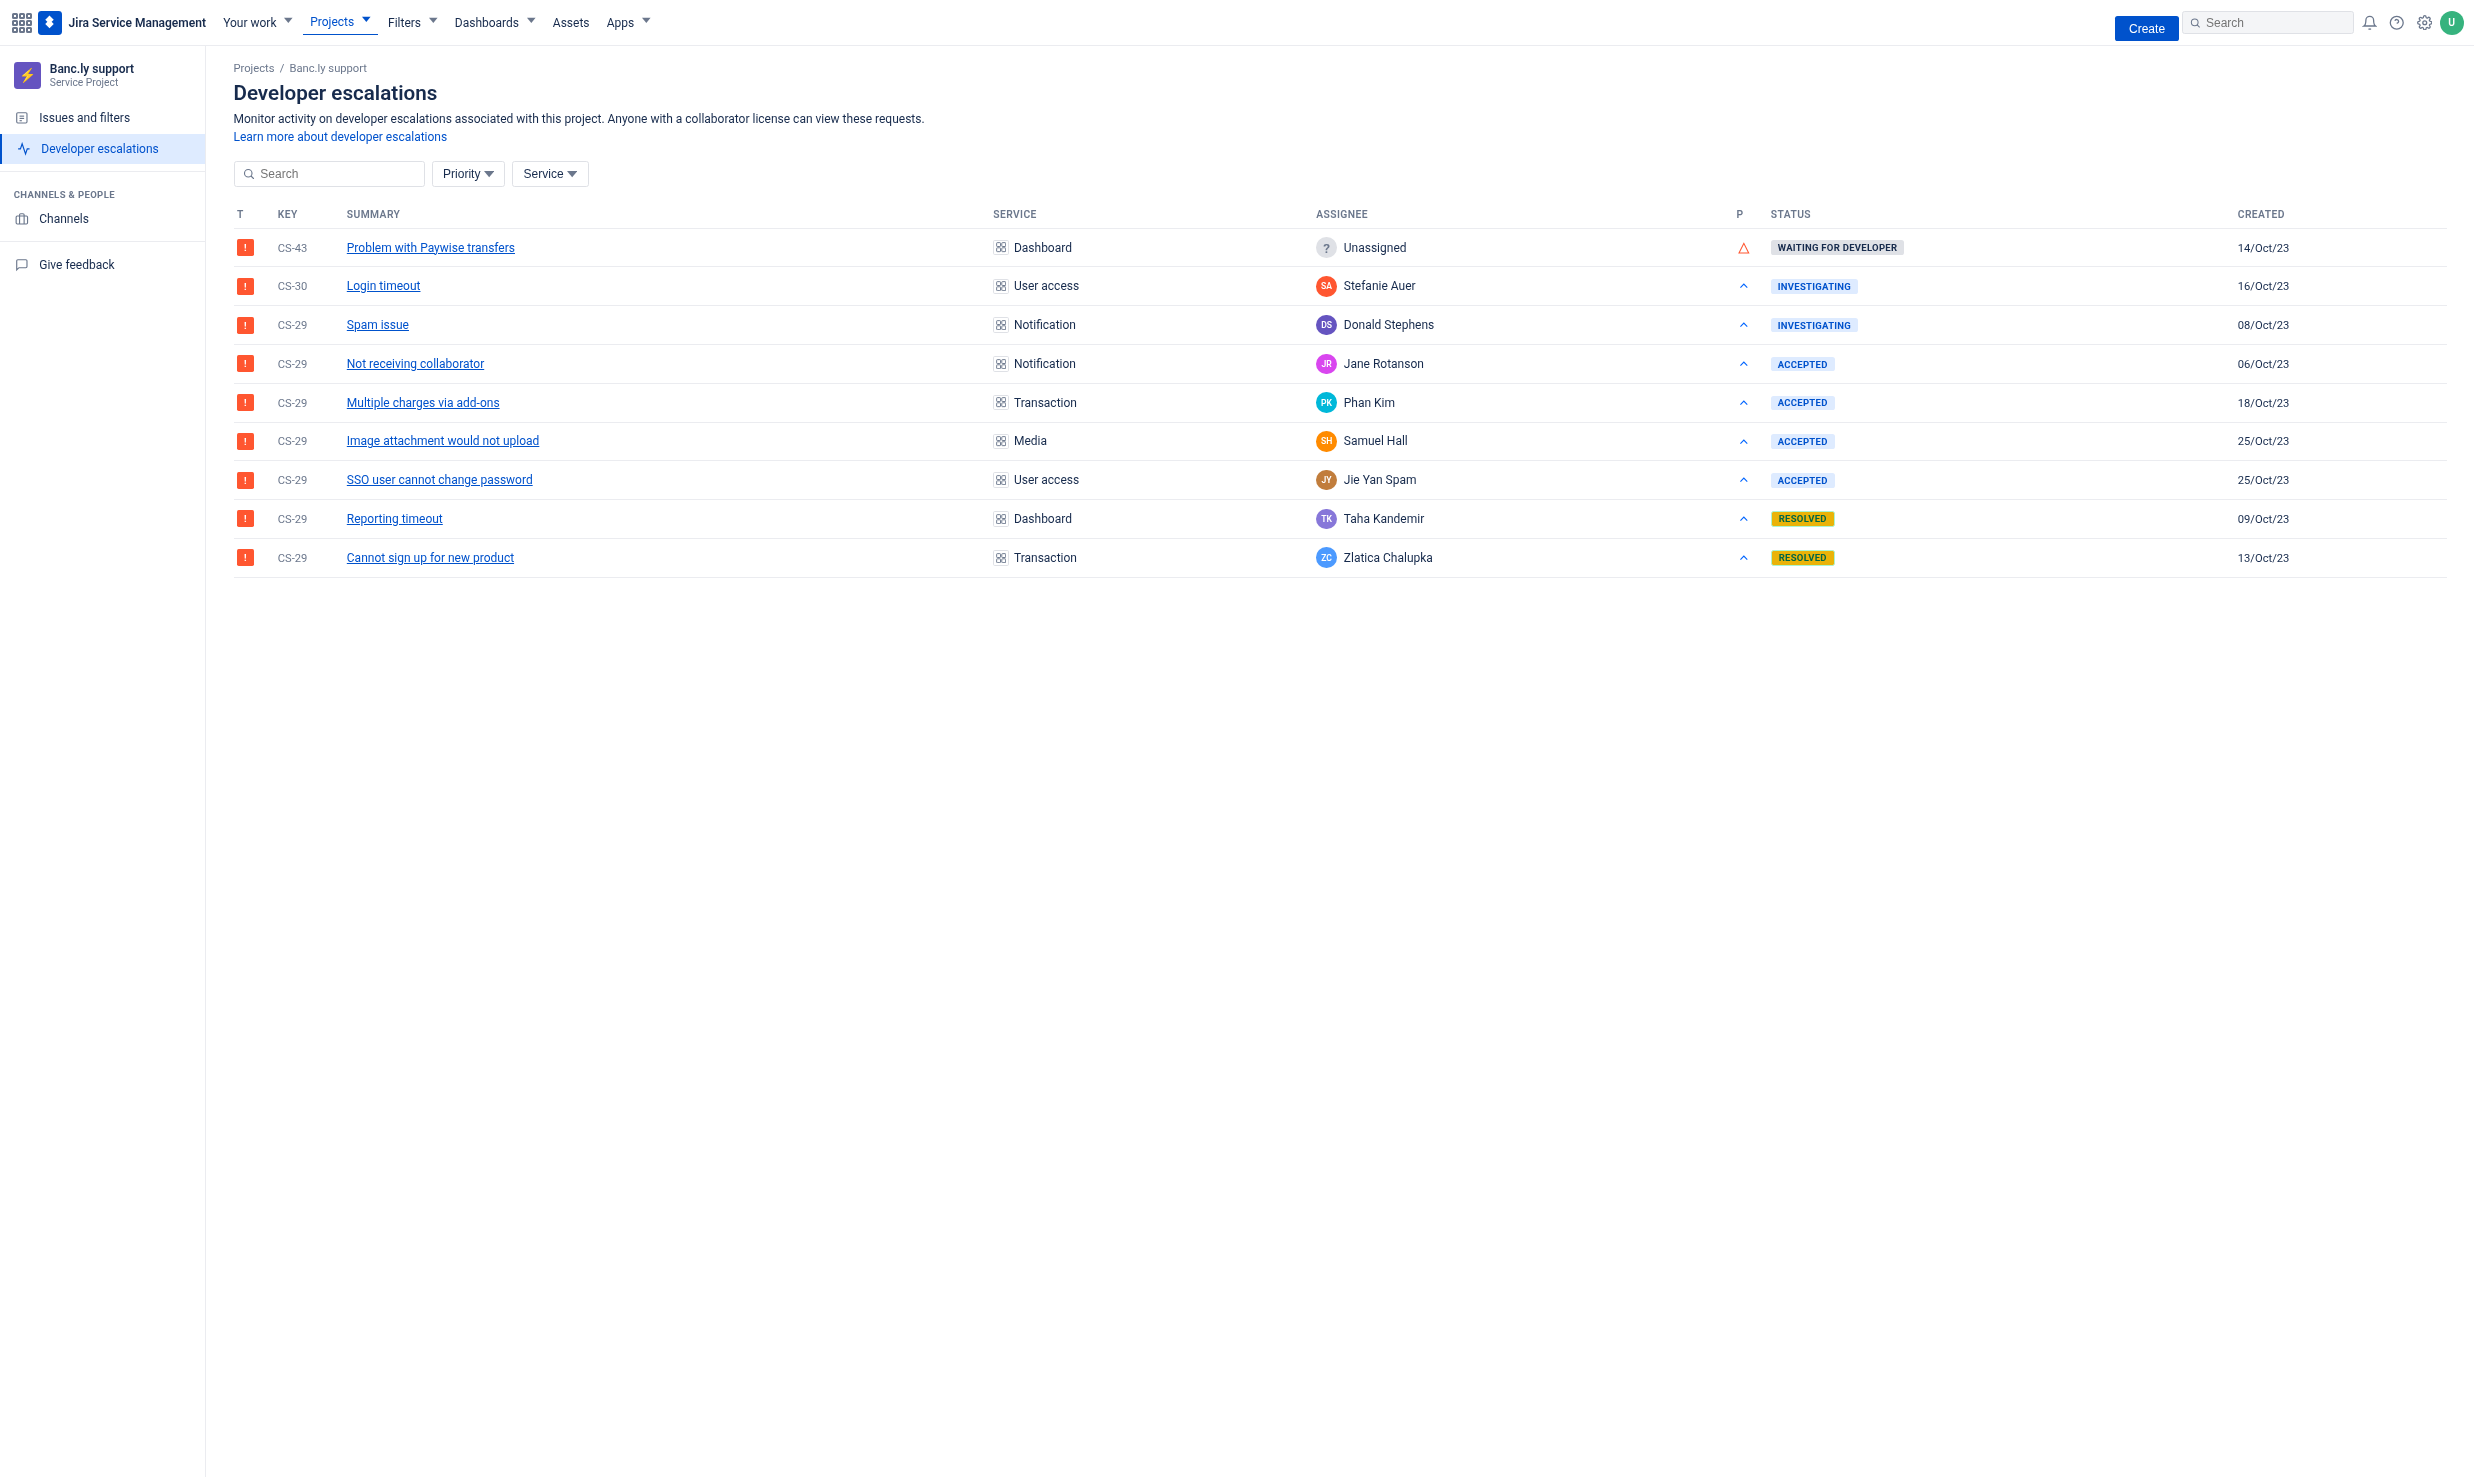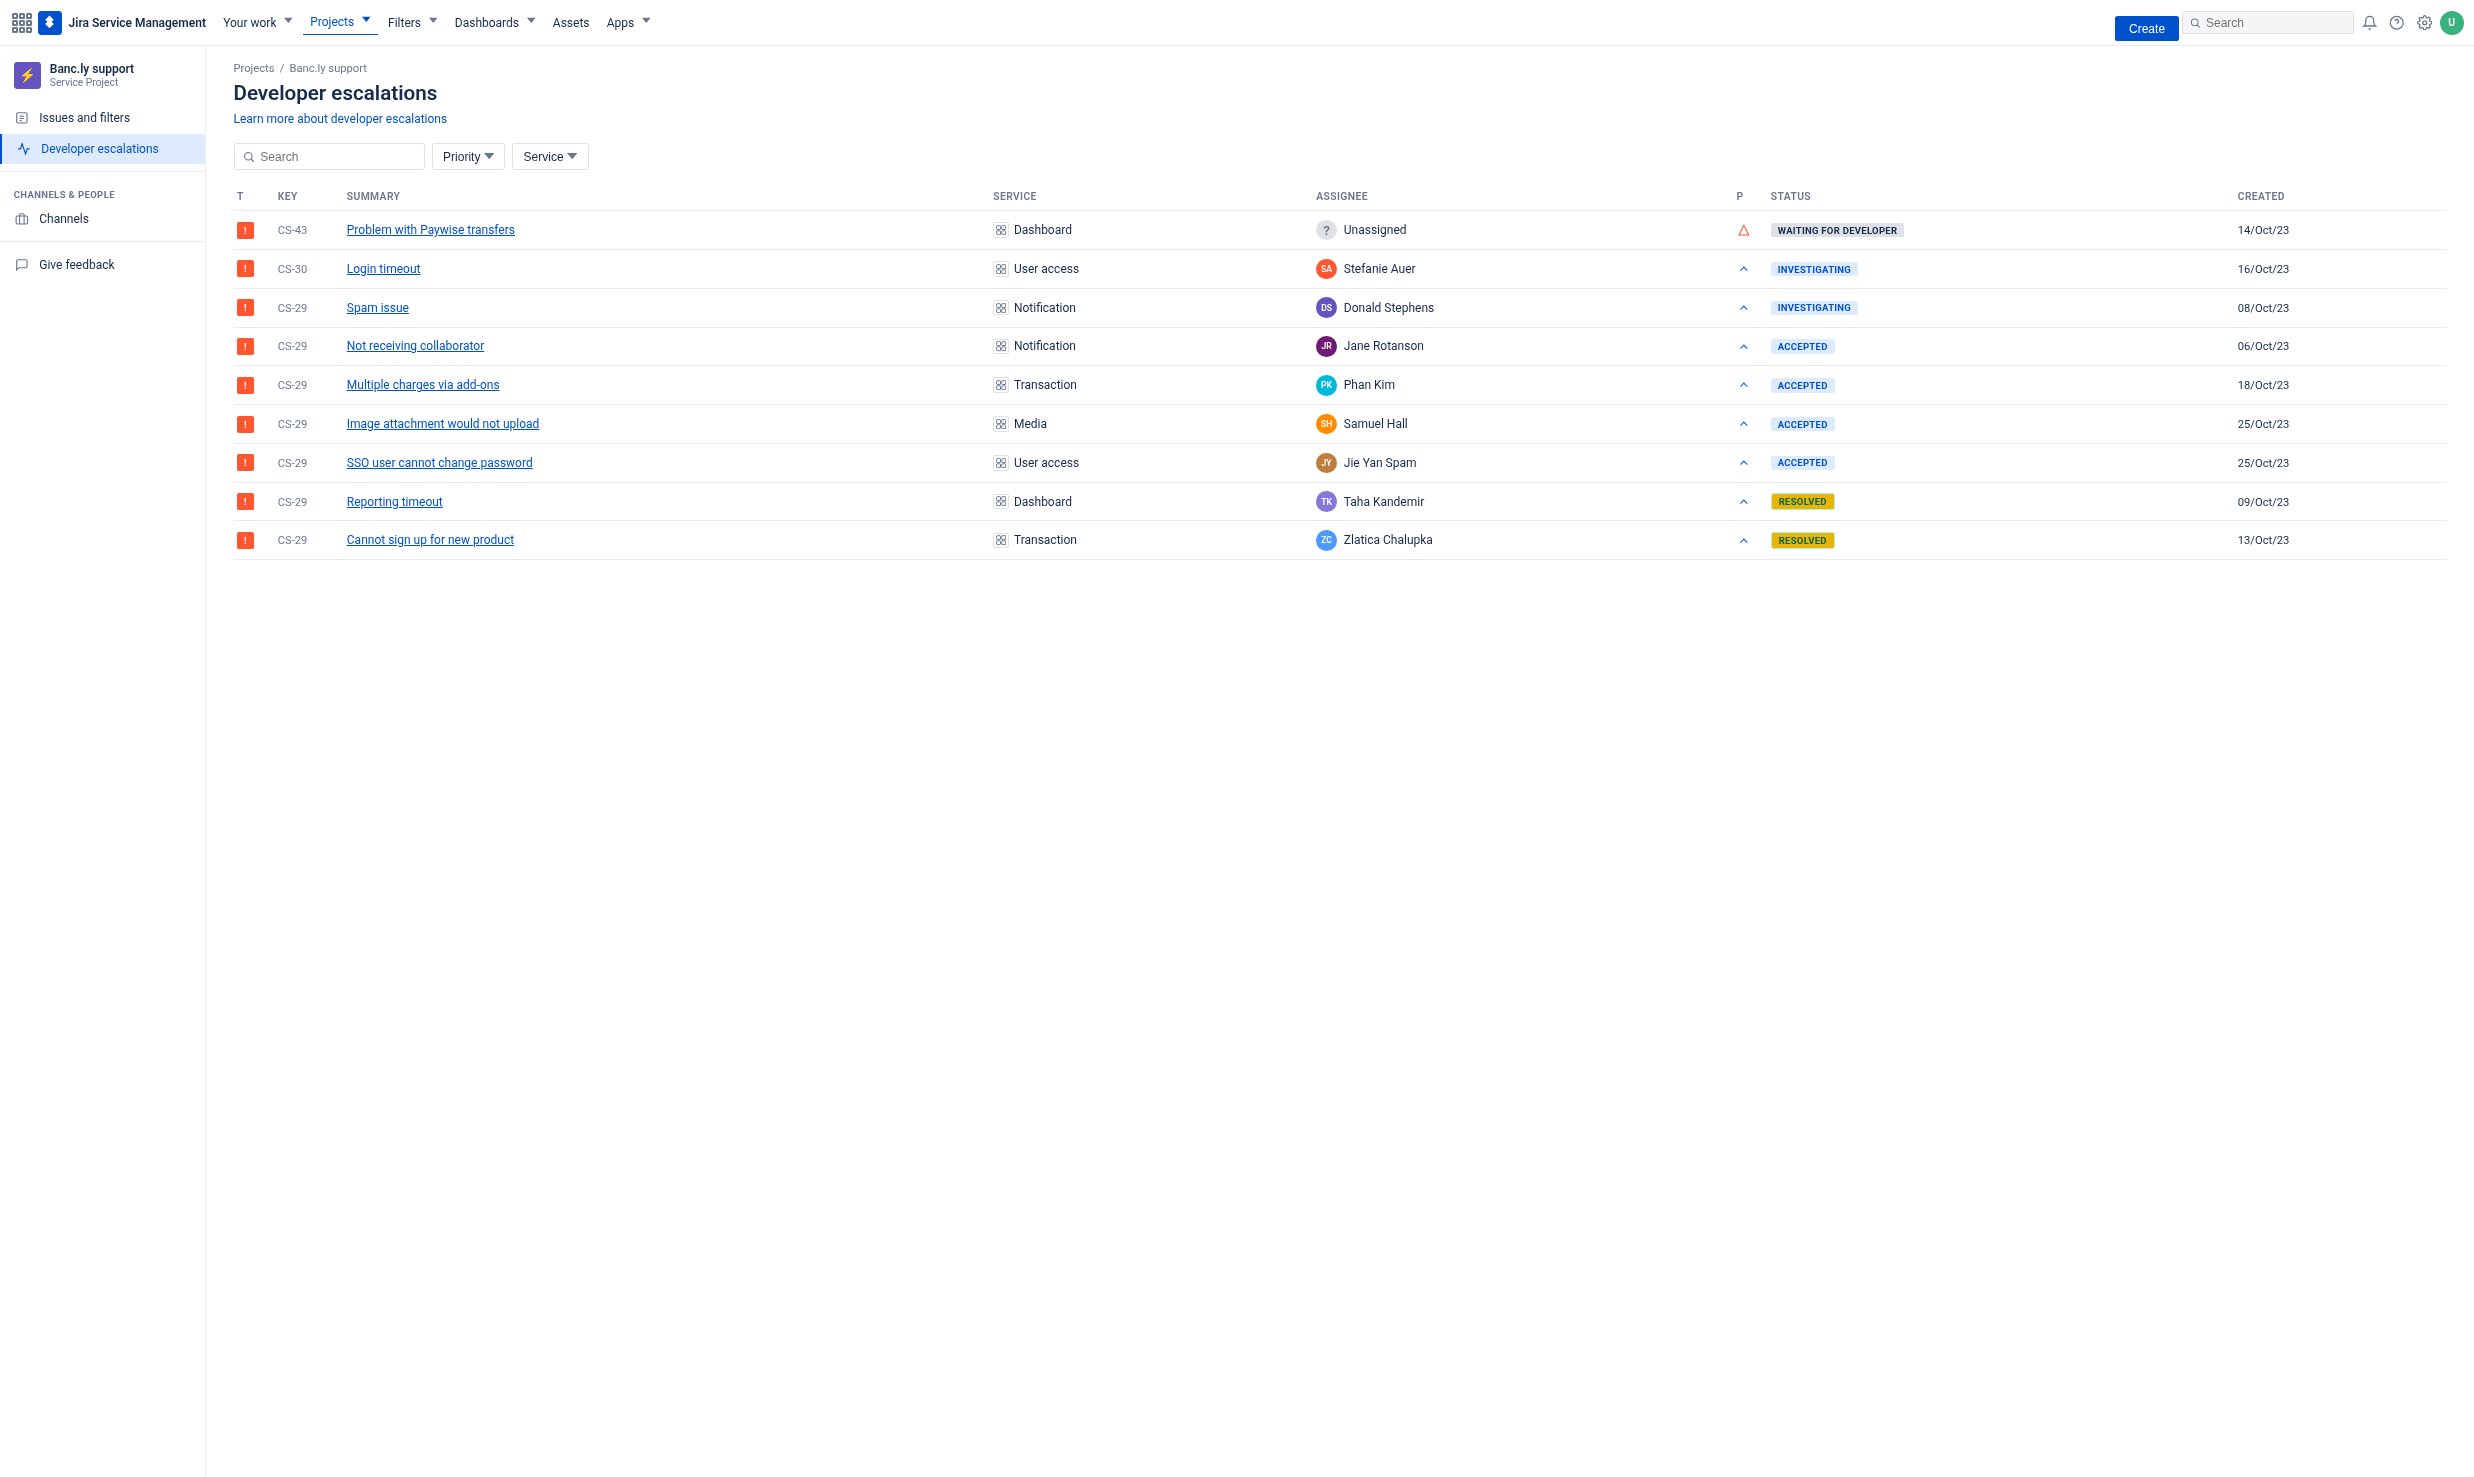--- a/index.html
+++ b/index.html
@@ -237,20 +237,21 @@
 
   <main class="main">
     <div class="breadcrumb">
       <a href="#">Projects</a>
       <span class="breadcrumb-sep">/</span>
       <a href="#">Banc.ly support</a>
     </div>
 
     <h1 class="page-title">Developer escalations</h1>
 
+    <p class="page-desc">Monitor activity on developer escalations associated with this project. Anyone with a collaborator license can view these requests.</p>
     <a href="#" class="page-link">Learn more about developer escalations</a>
 
     
     <div class="filters-row">
       <div class="filter-search">
         <svg width="12" height="12" viewBox="0 0 16 16" fill="none">
           <circle cx="7" cy="7" r="5" stroke="#6b778c" stroke-width="1.5"></circle>
           <path d="M11 11l3 3" stroke="#6b778c" stroke-width="1.5" stroke-linecap="round"></path>
         </svg>
         <input type="text" placeholder="Search" style="">
@@ -410,21 +411,21 @@
                       <rect x="9" y="1" width="6" height="6" rx="1"></rect>
                       <rect x="1" y="9" width="6" height="6" rx="1"></rect>
                       <rect x="9" y="9" width="6" height="6" rx="1"></rect>
                     </svg>
       </div>
       <span>Notification</span>
     </div>
               </td>
               <td>
                 <div class="assignee-cell">
-      <div class="assignee-avatar" style="background:#701a75; color: #fff; font-size:8.6px">
+      <div class="assignee-avatar" style="background:#d946ef; color: #fff; font-size:8.6px">
         JR
       </div>
       <span>Jane Rotanson</span>
     </div>
               </td>
               <td>
                 <div class="priority-icon priority-med">
       <svg width="13.7" height="13.7" viewBox="0 0 24 24" fill="none" stroke="#0065FF" stroke-width="2">
                     <polyline points="18 15 12 9 6 15"></polyline>
                   </svg>

